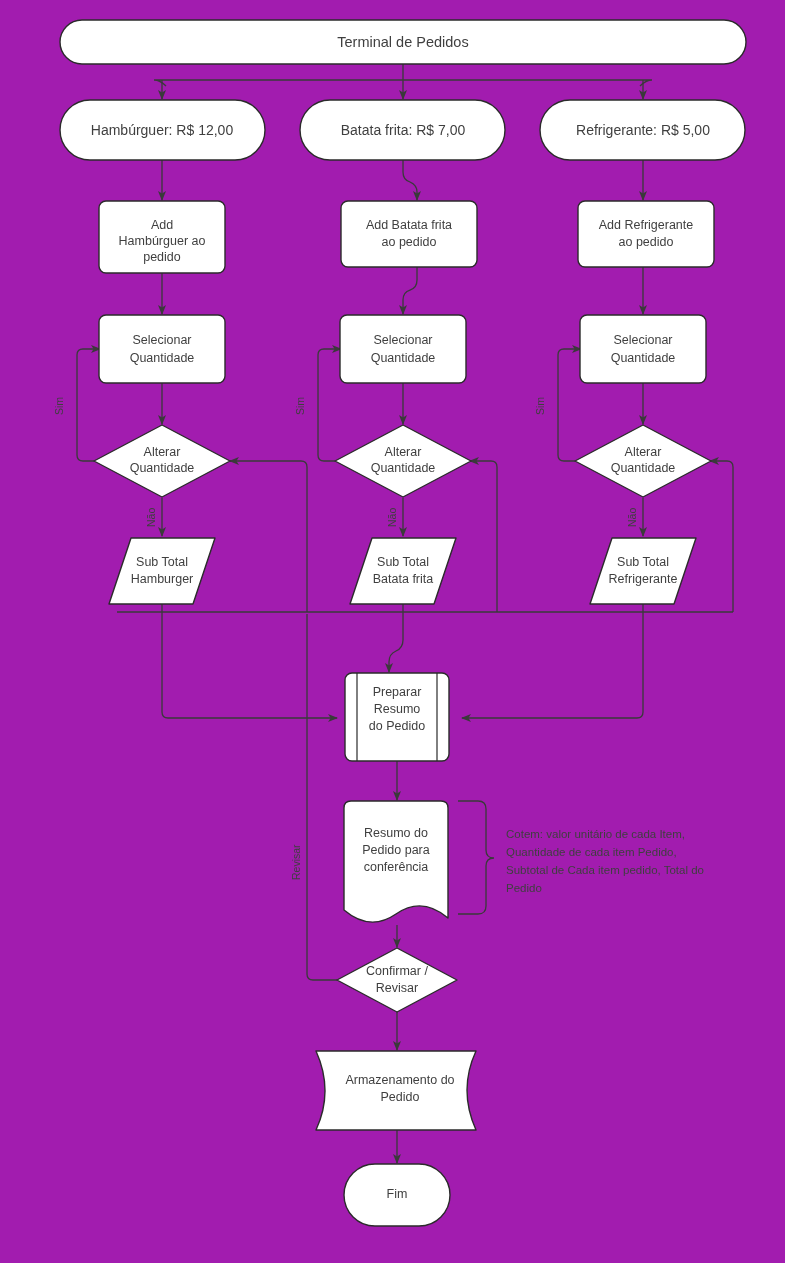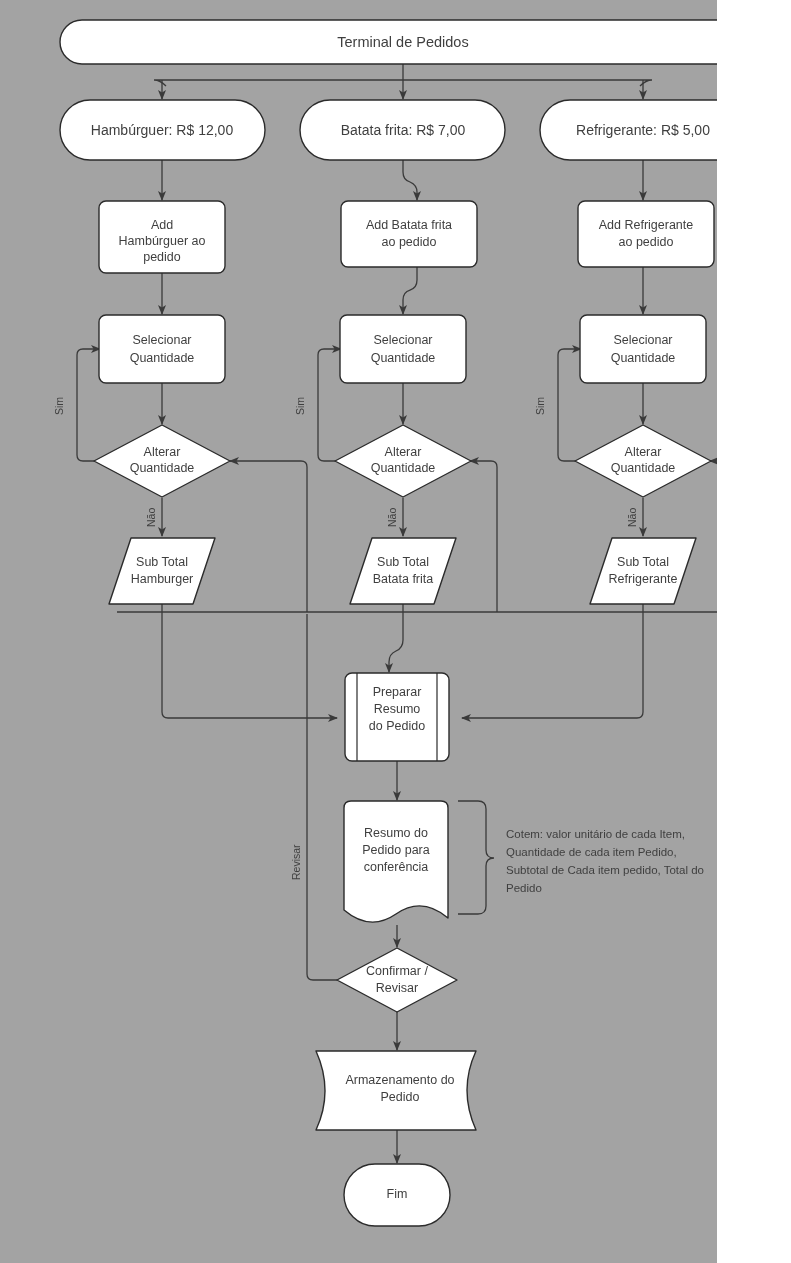--- a/index.html
+++ b/index.html
@@ -1,17 +1,17 @@
 <!DOCTYPE html>
 <html><head>
 <meta charset="utf-8">
 <style>
   html,body{margin:0;padding:0;background:#fff;}
   body{font-family:"Liberation Sans","DejaVu Sans",sans-serif;}
-  #canvas{position:relative;width:717px;height:1263px;background:#a3a3a3;overflow:hidden;}
+  #canvas{position:relative;width:785px;height:1263px;background:#a21caf;overflow:hidden;}
   svg{display:block;}
   .shape{fill:#ffffff;stroke:#2b2b2b;stroke-width:1.4;stroke-linejoin:round;}
   .conn{fill:none;stroke:#3a3a3a;stroke-width:1.3;}
   .conn-head{fill:#3a3a3a;stroke:none;}
   .brace{fill:none;stroke:#3a3a3a;stroke-width:1.3;}
   text{fill:#3f3f3f;font-family:"Liberation Sans","DejaVu Sans",sans-serif;}
   .t-node{font-size:12.5px;text-anchor:middle;dominant-baseline:middle;}
   .t-term{font-size:14.5px;text-anchor:middle;dominant-baseline:middle;}
   .t-item{font-size:14px;text-anchor:middle;dominant-baseline:middle;}
   .t-edge{font-size:10.5px;fill:#3f3f3f;}

